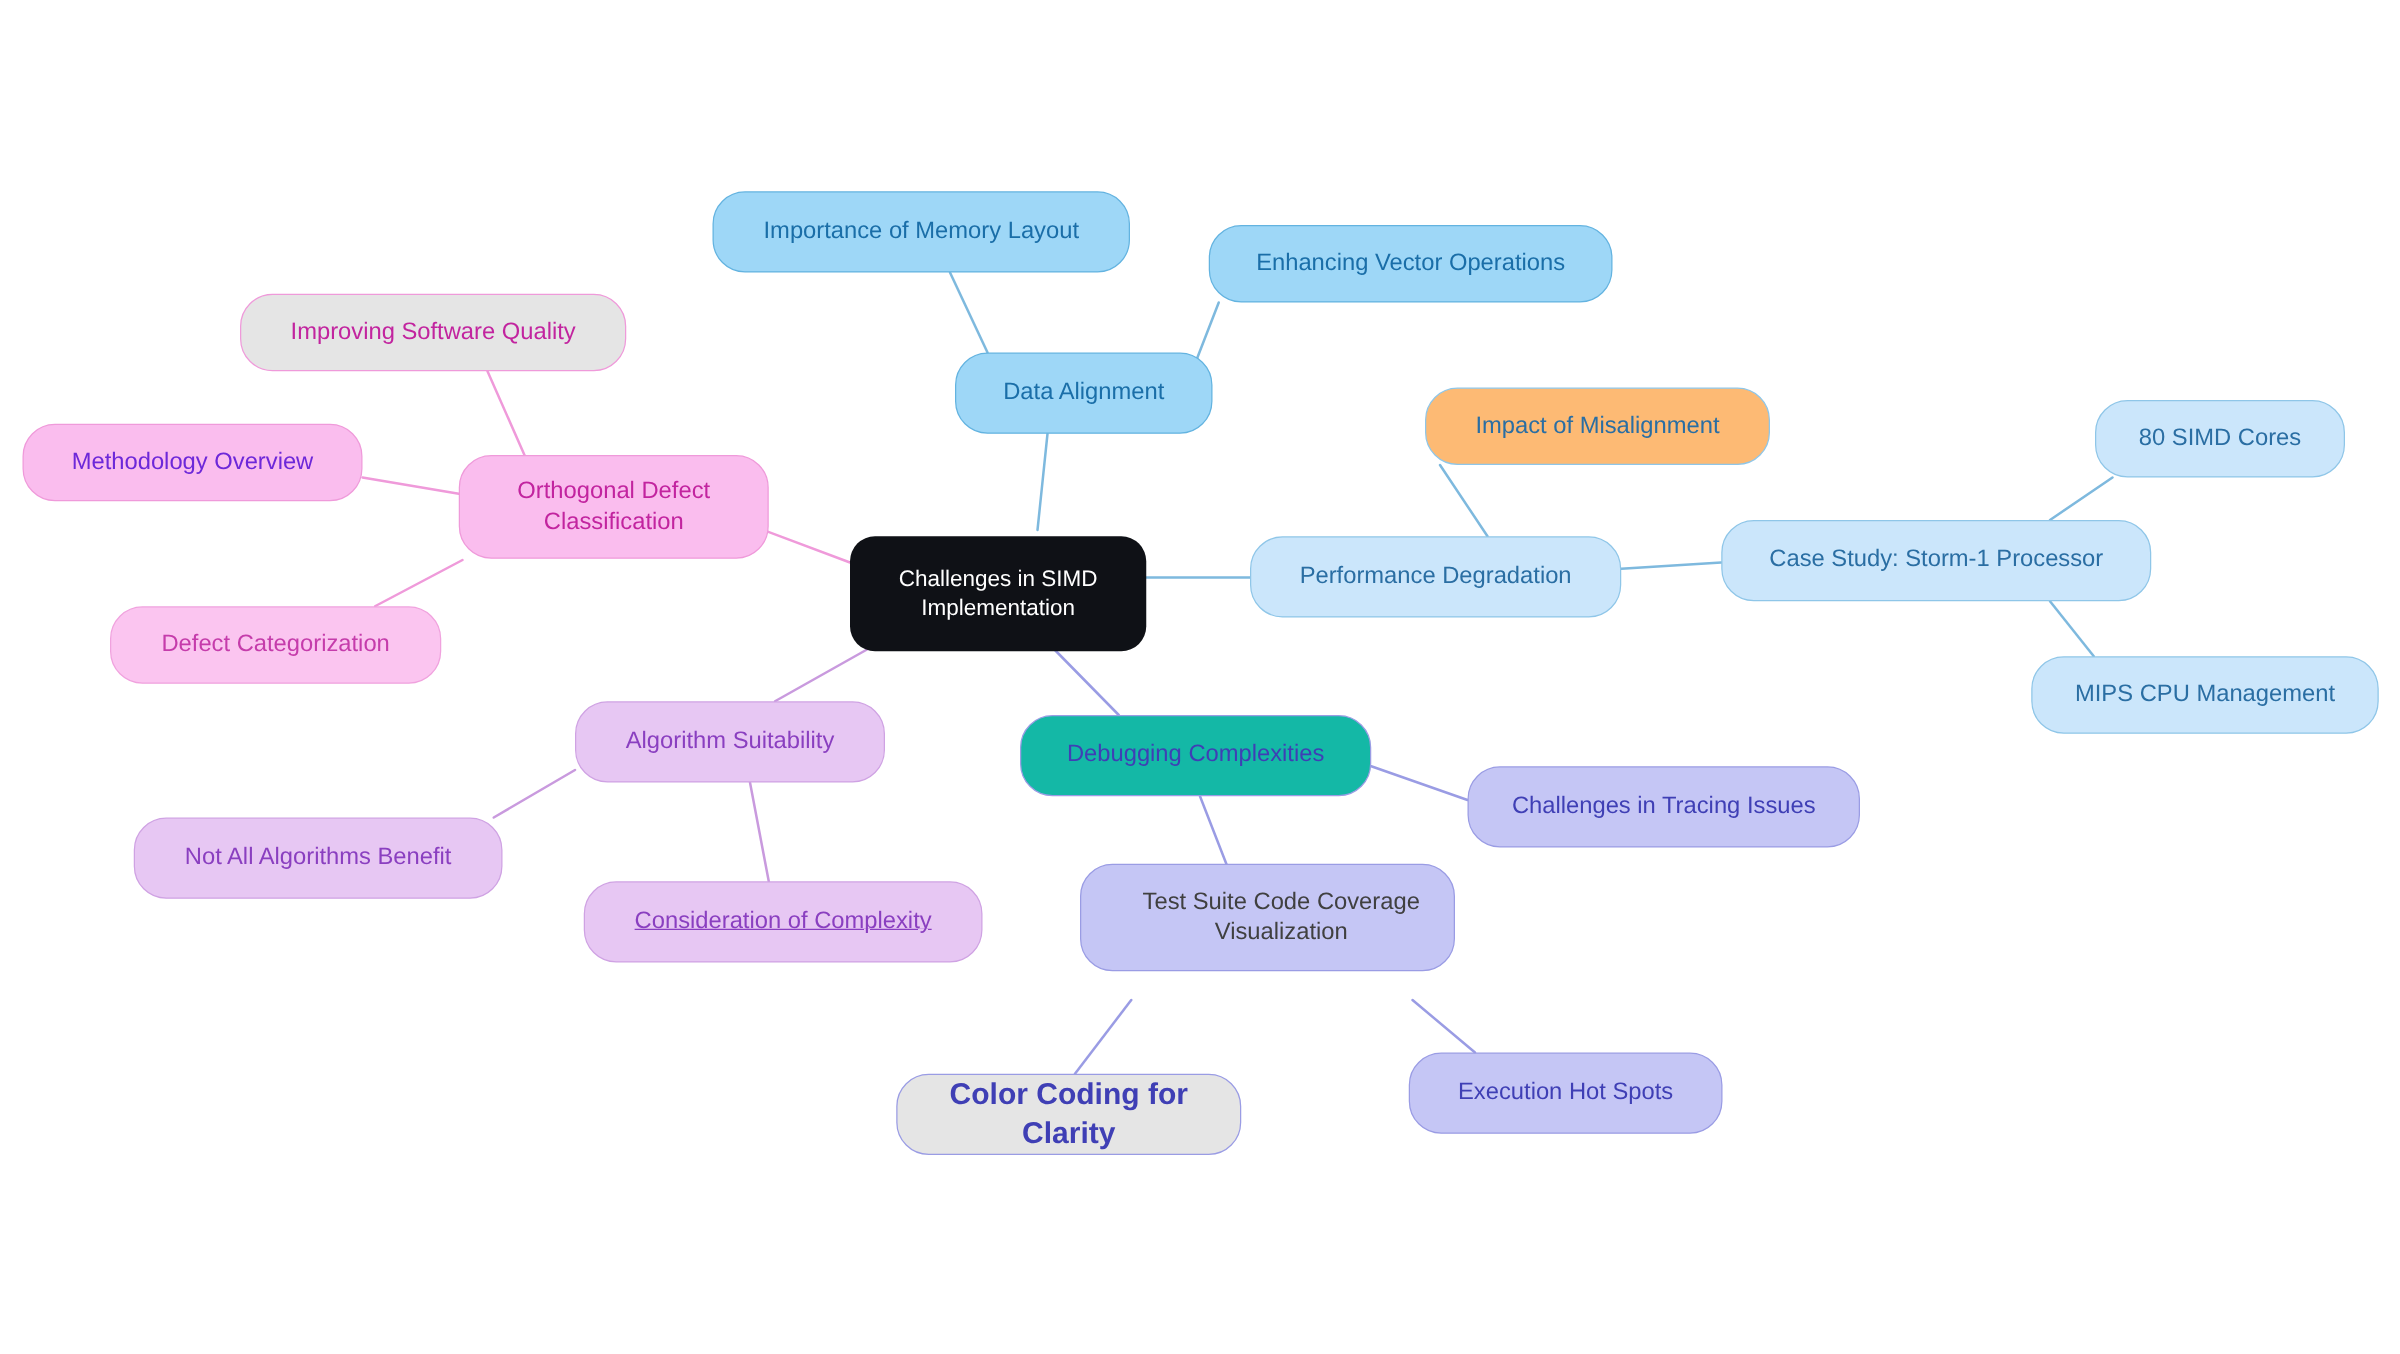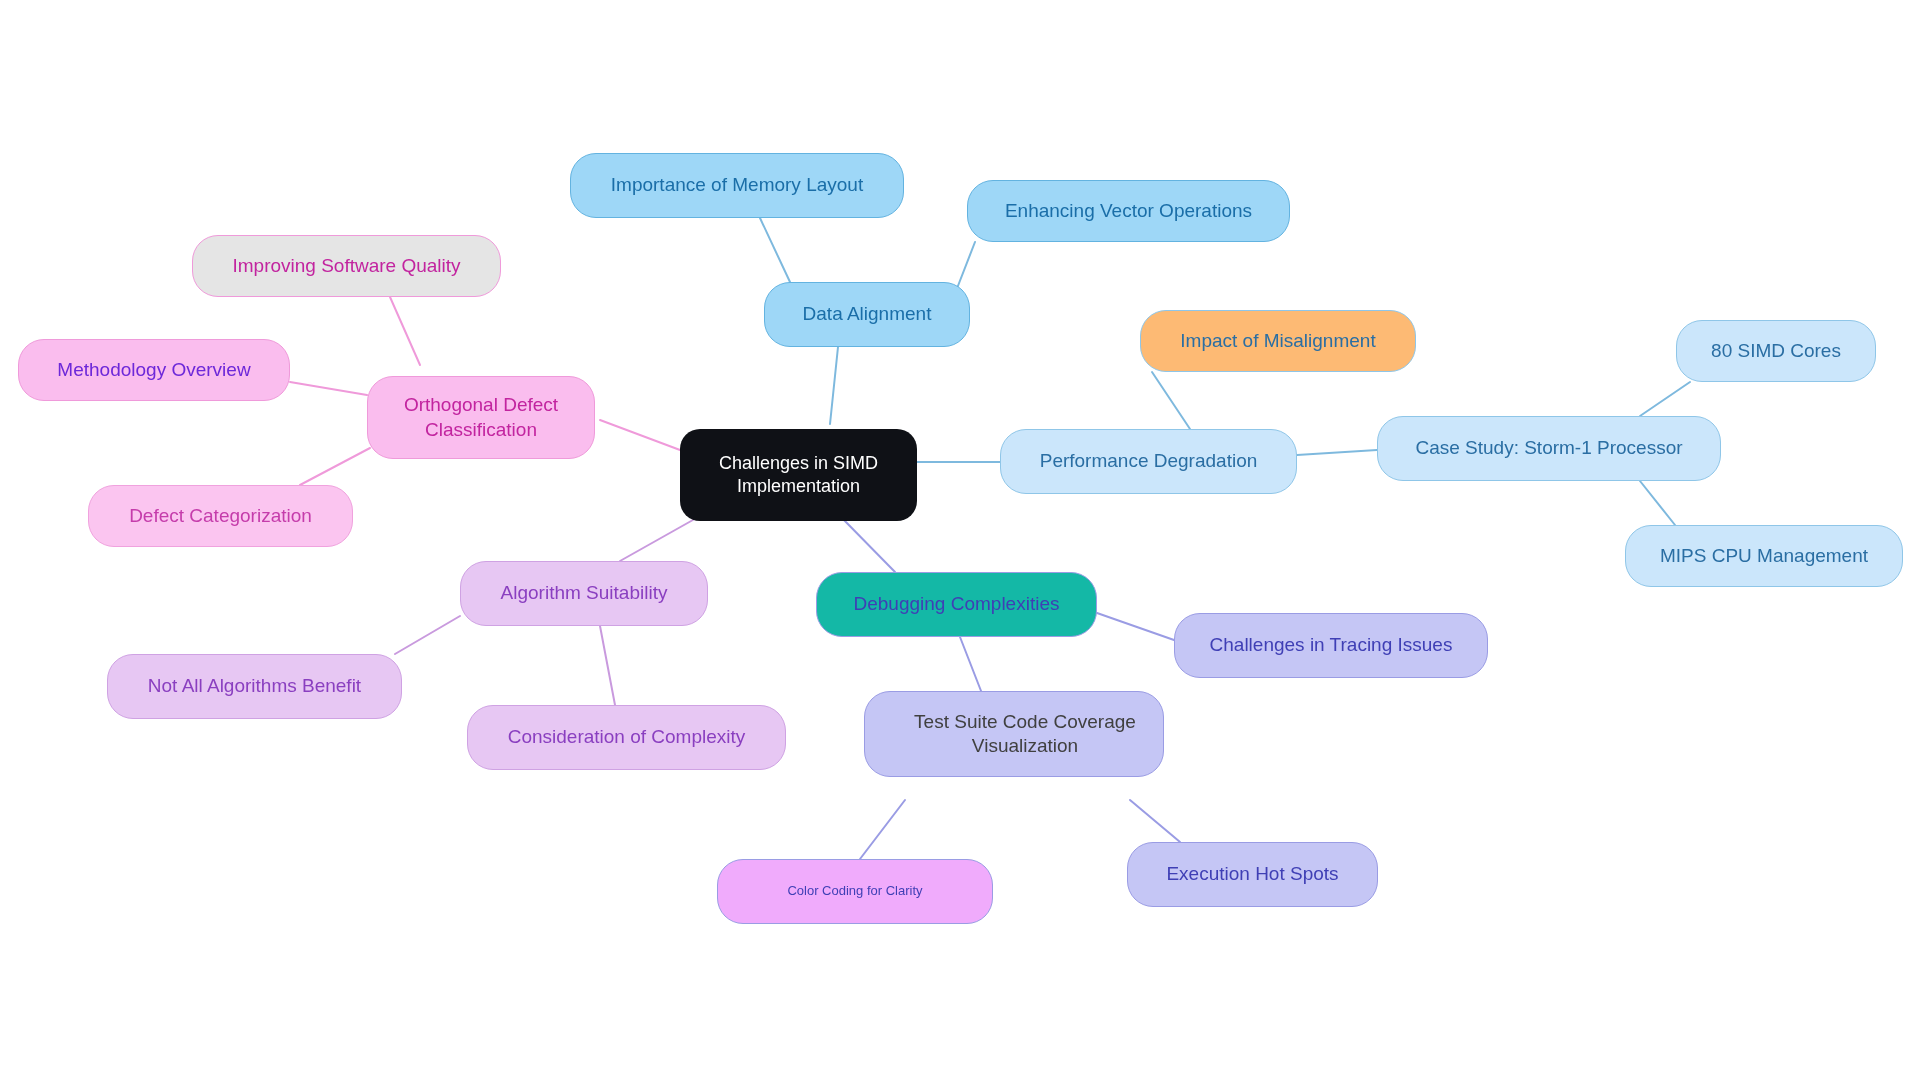--- a/index.html
+++ b/index.html
@@ -73,28 +73,28 @@
       <div class="node root" style="left: 680px; top: 429px; width: 237px; height: 92px; background: rgb(15, 17, 22); border-color: rgb(15, 17, 22); color: rgb(255, 255, 255); font-size: 18px;">Challenges in SIMD
 Implementation</div>
       <div class="node" style="left: 764px; top: 282px; width: 206px; height: 65px; background: rgb(158, 215, 247); border-color: rgb(99, 179, 224); color: rgb(26, 110, 168); font-size: 19px;">Data Alignment</div>
       <div class="node" style="left: 570px; top: 153px; width: 334px; height: 65px; background: rgb(158, 215, 247); border-color: rgb(99, 179, 224); color: rgb(26, 110, 168); font-size: 19px;">Importance of Memory Layout</div>
       <div class="node" style="left: 967px; top: 180px; width: 323px; height: 62px; background: rgb(158, 215, 247); border-color: rgb(99, 179, 224); color: rgb(26, 110, 168); font-size: 19px;">Enhancing Vector Operations</div>
       <div class="node" style="left: 1000px; top: 429px; width: 297px; height: 65px; background: rgb(203, 230, 251); border-color: rgb(143, 198, 232); color: rgb(42, 110, 163); font-size: 19px;">Performance Degradation</div>
       <div class="node" style="left: 1140px; top: 310px; width: 276px; height: 62px; background: #fdba74; border-color: rgb(143, 198, 232); color: rgb(42, 110, 163); font-size: 19px;">Impact of Misalignment</div>
       <div class="node" style="left: 1377px; top: 416px; width: 344px; height: 65px; background: rgb(203, 230, 251); border-color: rgb(143, 198, 232); color: rgb(42, 110, 163); font-size: 19px;">Case Study: Storm-1 Processor</div>
       <div class="node" style="left: 1676px; top: 320px; width: 200px; height: 62px; background: rgb(203, 230, 251); border-color: rgb(143, 198, 232); color: rgb(42, 110, 163); font-size: 19px;">80 SIMD Cores</div>
       <div class="node" style="left: 1625px; top: 525px; width: 278px; height: 62px; background: rgb(203, 230, 251); border-color: rgb(143, 198, 232); color: rgb(42, 110, 163); font-size: 19px;">MIPS CPU Management</div>
-      <div class="node" style="left: 367px; top: 376px; width: 228px; height: 83px; background: rgb(250, 189, 238); border-color: rgb(239, 154, 218); color: rgb(194, 36, 159); font-size: 19px;">Orthogonal Defect
+      <div class="node" style="left: 367px; top: 364px; width: 248px; height: 83px; background: rgb(250, 189, 238); border-color: rgb(239, 154, 218); color: rgb(194, 36, 159); font-size: 19px;">Orthogonal Defect
 Classification</div>
       <div class="node" style="left: 192px; top: 235px; width: 309px; height: 62px; background: #e5e5e5; border-color: rgb(239, 154, 218); color: rgb(194, 36, 159); font-size: 19px;">Improving Software Quality</div>
       <div class="node" style="left: 18px; top: 339px; width: 272px; height: 62px; background: rgb(250, 189, 238); border-color: rgb(239, 154, 218); color: #6d28d9; font-size: 19px;">Methodology Overview</div>
       <div class="node" style="left: 88px; top: 485px; width: 265px; height: 62px; background: rgb(251, 197, 240); border-color: rgb(240, 162, 222); color: rgb(197, 60, 171); font-size: 19px;">Defect Categorization</div>
       <div class="node" style="left: 460px; top: 561px; width: 248px; height: 65px; background: rgb(231, 199, 243); border-color: rgb(207, 162, 227); color: rgb(138, 63, 192); font-size: 19px;">Algorithm Suitability</div>
       <div class="node" style="left: 107px; top: 654px; width: 295px; height: 65px; background: rgb(231, 199, 243); border-color: rgb(207, 162, 227); color: rgb(138, 63, 192); font-size: 19px;">Not All Algorithms Benefit</div>
-      <div class="node" style="left: 467px; top: 705px; width: 319px; height: 65px; background: rgb(231, 199, 243); border-color: rgb(207, 162, 227); color: rgb(138, 63, 192); font-size: 19px;">Consideration of Complexity</div>
+      <div class="node" style="left: 467px; top: 705px; width: 319px; height: 65px; background: rgb(231, 199, 243); border-color: rgb(207, 162, 227); color: rgb(138, 63, 192); font-size: 19px; text-decoration: underline;">Consideration of Complexity</div>
       <div class="node" style="left: 816px; top: 572px; width: 281px; height: 65px; background: #14b8a6; border-color: rgb(154, 156, 228); color: rgb(63, 63, 181); font-size: 19px;">Debugging Complexities</div>
       <div class="node" style="left: 1174px; top: 613px; width: 314px; height: 65px; background: rgb(197, 198, 245); border-color: rgb(154, 156, 228); color: rgb(63, 63, 181); font-size: 19px;">Challenges in Tracing Issues</div>
       <div class="node" style="left: 864px; top: 691px; width: 300px; height: 86px; background: rgb(197, 198, 245); border-color: rgb(154, 156, 228); color: #404040; font-size: 19px; padding-left: 32px;">Test Suite Code Coverage
 Visualization</div>
-      <div class="node" style="left: 717px; top: 859px; width: 276px; height: 65px; background: #f0abfc; border-color: rgb(154, 156, 228); color: rgb(63, 63, 181); font-size: 13px;">Color Coding for Clarity</div>
+      <div class="node" style="left: 717px; top: 859px; width: 276px; height: 65px; background: #e5e5e5; border-color: rgb(154, 156, 228); color: rgb(63, 63, 181); font-size: 24px; font-weight: bold;">Color Coding for Clarity</div>
       <div class="node" style="left: 1127px; top: 842px; width: 251px; height: 65px; background: rgb(197, 198, 245); border-color: rgb(154, 156, 228); color: rgb(63, 63, 181); font-size: 19px;">Execution Hot Spots</div>
     </div>
 </div>
 
 </body></html>

